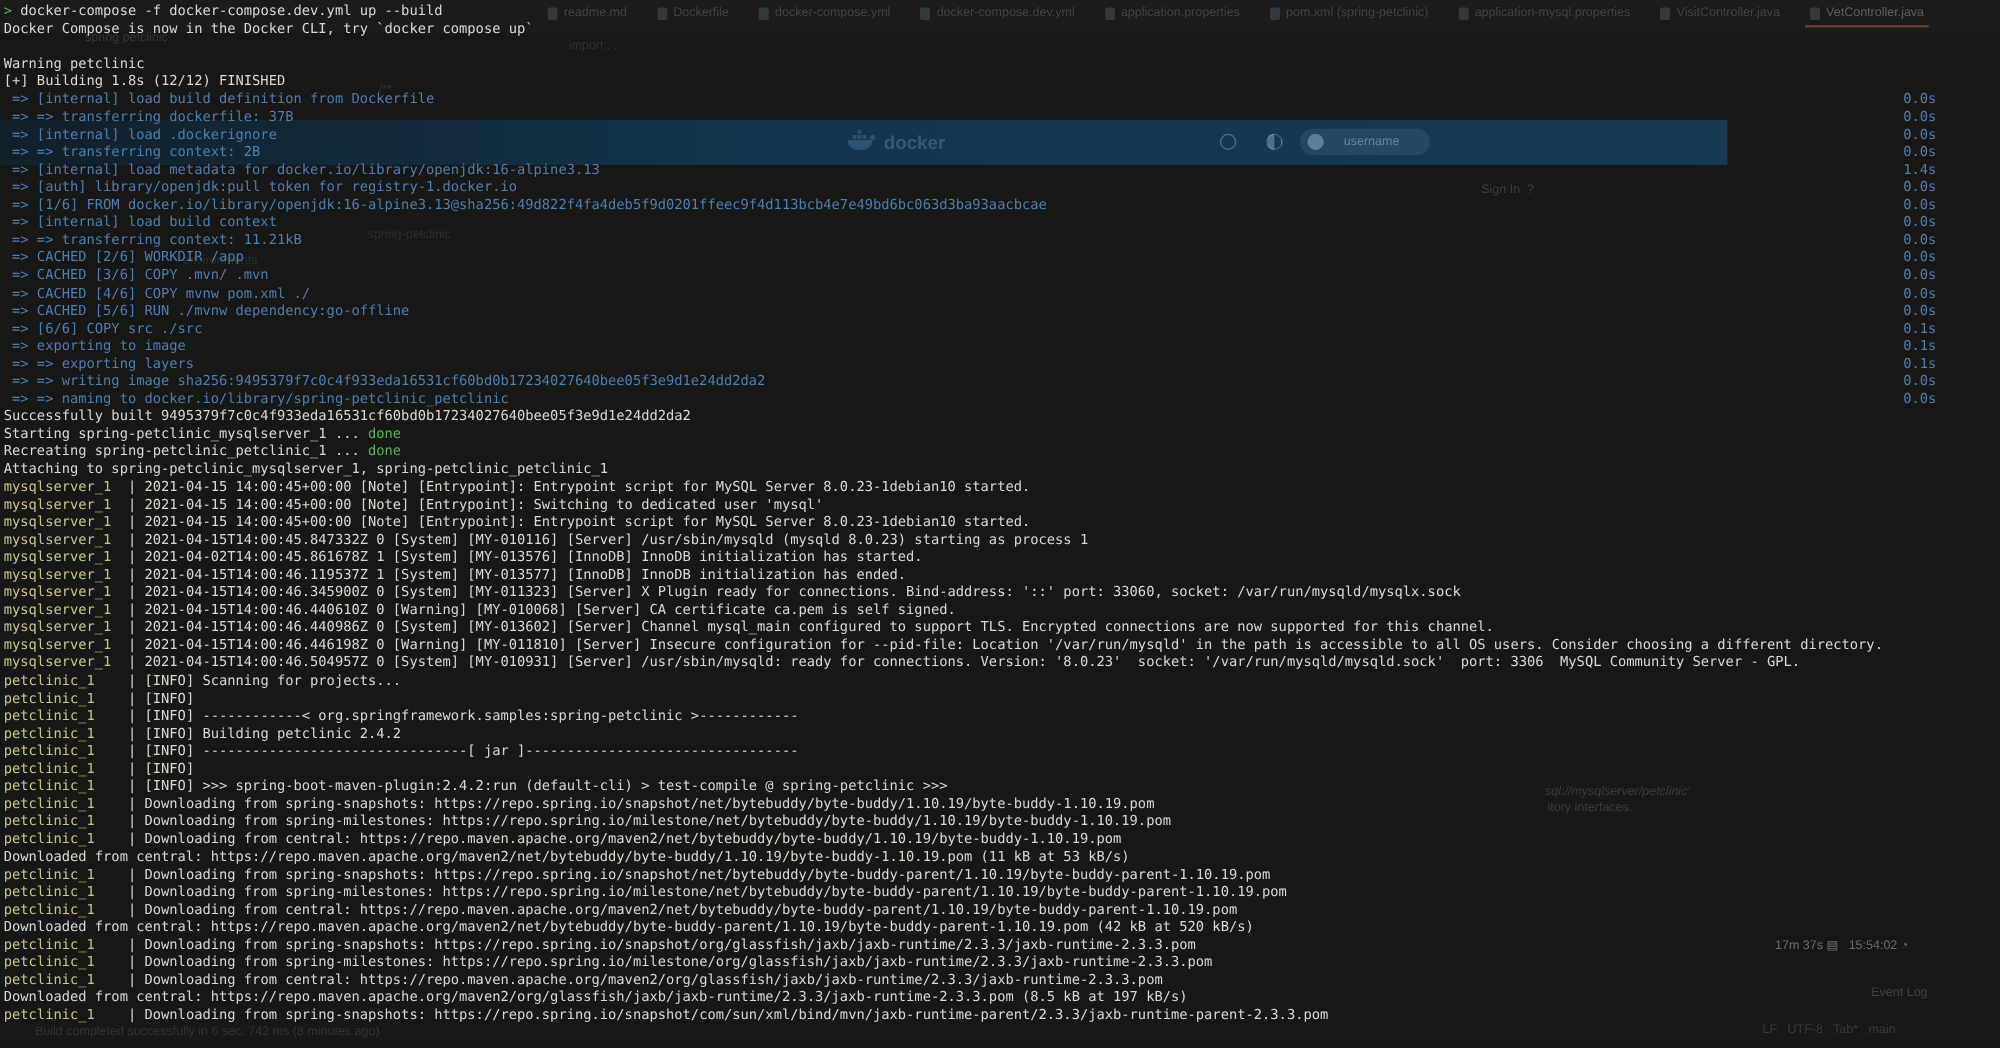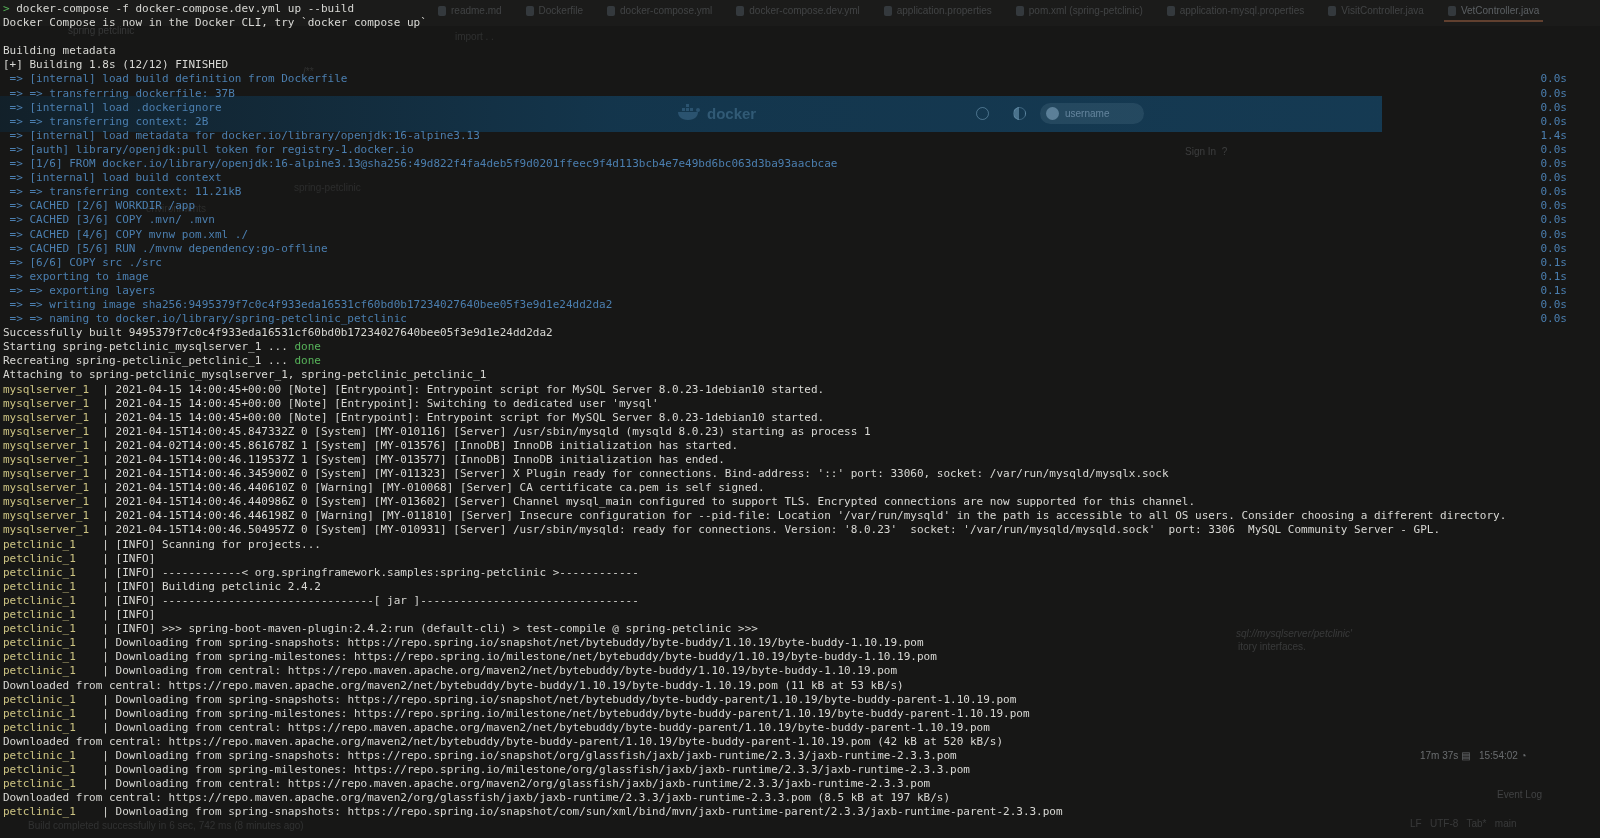--- a/index.html
+++ b/index.html
@@ -15,27 +15,27 @@
   .tab.active::after{content:"";position:absolute;left:-4px;right:-4px;bottom:-3px;height:2px;background:rgba(155,95,65,0.55);}
 
   .docker-banner{position:absolute;left:0;top:96px;width:1382px;height:36px;z-index:1;
                  background:linear-gradient(90deg, rgba(14,40,58,0.55), rgba(19,55,79,0.95) 45%, rgba(21,60,86,0.95));}
   .brand{position:absolute;left:676px;top:7px;display:flex;align-items:center;gap:5px;
          font:600 15px "Liberation Sans", sans-serif;color:rgba(90,140,175,0.42);}
   .banner-ico{position:absolute;top:11px;width:11px;height:11px;border:1.5px solid rgba(150,195,225,0.42);border-radius:50%;}
   .banner-ico.gear{left:976px;}
   .banner-ico.moon{left:1013px;background:linear-gradient(90deg, rgba(150,195,225,0.42) 50%, transparent 50%);border-color:rgba(150,195,225,0.3);}
   .user-box{position:absolute;left:1040px;top:7px;width:92px;height:21px;border-radius:11px;background:rgba(190,215,235,0.10);
-            display:flex;align-items:center;gap:6px;padding:0 6px;font:10px "Liberation Sans", sans-serif;color:rgba(175,205,230,0.45);}
+            display:flex;align-items:center;gap:16px;padding:0 6px;font:10px "Liberation Sans", sans-serif;color:rgba(175,205,230,0.45);}
   .avatar{width:13px;height:13px;border-radius:50%;background:rgba(170,205,230,0.42);display:inline-block;}
 
   .artifact{position:absolute;font:10px "Liberation Sans", sans-serif;color:#b9bec4;white-space:pre;z-index:2;}
 
   
-  .term{position:absolute;left:0;top:0;width:1600px;height:838px;z-index:5;padding:2px 0 0 3px;box-sizing:border-box;overflow:hidden;}
+  .term{position:absolute;left:0;top:0;width:1600px;height:838px;z-index:5;padding:2px 18px 0 3px;box-sizing:border-box;overflow:hidden;}
   .tl{position:relative;height:14.1px;line-height:14.1px;white-space:pre;
       font:11px "DejaVu Sans Mono", monospace;}
   .t{color:#d8d8d4;}
   .g{color:#57b45a;}
   .b{color:#4b7fb0;}
   .y{color:#cdc483;}
   .tm{position:absolute;right:33px;top:0;}
 </style>
 </head>
 <body>
@@ -118,21 +118,21 @@
       <span class="artifact" style="left: 1420px; top: 750px; opacity: 0.5;">17m 37s ▤   15:54:02 ◔</span>
       <span class="artifact" style="left: 1497px; top: 789px; opacity: 0.25;">Event Log</span>
       <span class="artifact" style="left: 1410px; top: 818px; opacity: 0.2;">LF   UTF-8   Tab*   main</span>
       <span class="artifact" style="left: 28px; top: 820px; opacity: 0.15;">Build completed successfully in 6 sec, 742 ms (8 minutes ago)</span>
     </div>
 
   <div class="term">
       <div class="tl"><span class="g">&gt;</span><span class="t"> docker-compose -f docker-compose.dev.yml up --build</span></div>
       <div class="tl"><span class="t">Docker Compose is now in the Docker CLI, try `docker compose up`</span></div>
       <div class="tl"><span class="t"> </span></div>
-      <div class="tl"><span class="t">Building metadata</span></div>
+      <div class="tl"><span class="t">Warning petclinic</span></div>
       <div class="tl"><span class="t">[+] Building 1.8s (12/12) FINISHED</span></div>
       <div class="tl"><span class="b"> =&gt; [internal] load build definition from Dockerfile</span><span class="b tm">0.0s</span></div>
       <div class="tl"><span class="b"> =&gt; =&gt; transferring dockerfile: 37B</span><span class="b tm">0.0s</span></div>
       <div class="tl"><span class="b"> =&gt; [internal] load .dockerignore</span><span class="b tm">0.0s</span></div>
       <div class="tl"><span class="b"> =&gt; =&gt; transferring context: 2B</span><span class="b tm">0.0s</span></div>
       <div class="tl"><span class="b"> =&gt; [internal] load metadata for docker.io/library/openjdk:16-alpine3.13</span><span class="b tm">1.4s</span></div>
       <div class="tl"><span class="b"> =&gt; [auth] library/openjdk:pull token for registry-1.docker.io</span><span class="b tm">0.0s</span></div>
       <div class="tl"><span class="b"> =&gt; [1/6] FROM docker.io/library/openjdk:16-alpine3.13@sha256:49d822f4fa4deb5f9d0201ffeec9f4d113bcb4e7e49bd6bc063d3ba93aacbcae</span><span class="b tm">0.0s</span></div>
       <div class="tl"><span class="b"> =&gt; [internal] load build context</span><span class="b tm">0.0s</span></div>
       <div class="tl"><span class="b"> =&gt; =&gt; transferring context: 11.21kB</span><span class="b tm">0.0s</span></div>

